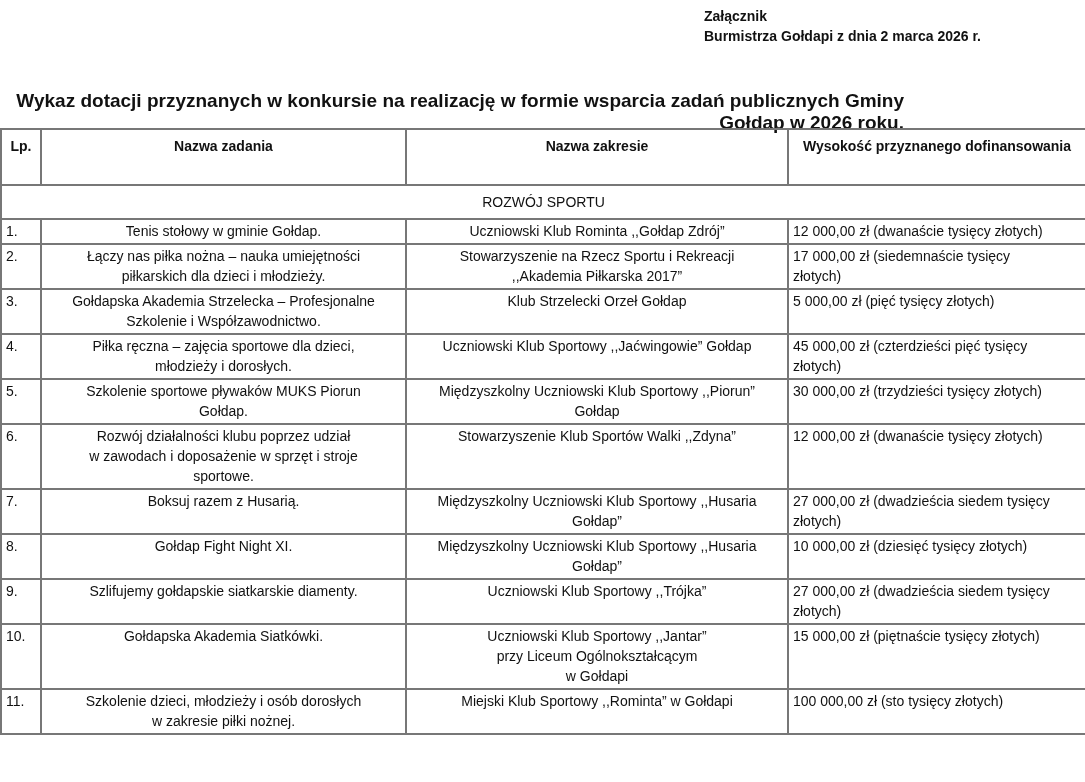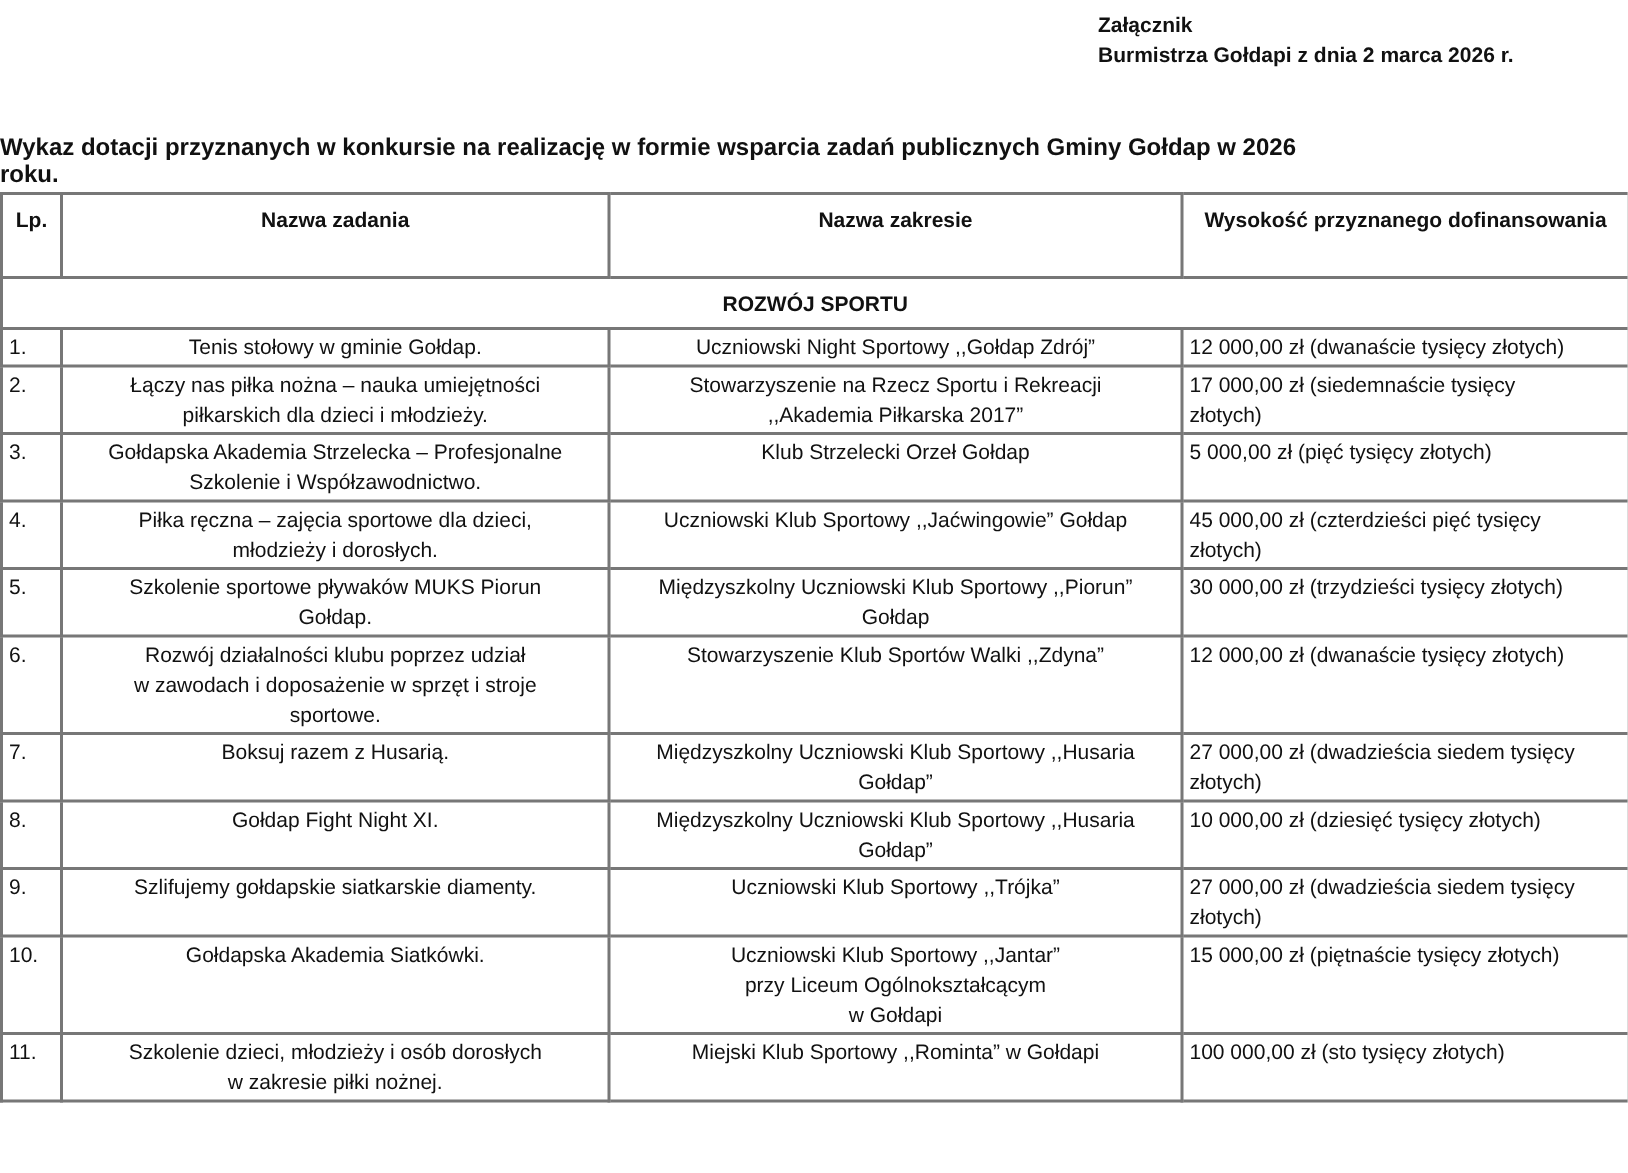--- a/index.html
+++ b/index.html
@@ -1,42 +1,42 @@
 <!DOCTYPE html>
 <html><head>
 <meta charset="utf-8">
 <style>
   html, body { margin: 0; padding: 0; background: #ffffff; }
   body {
     width: 1085px; height: 782px; overflow: hidden; position: relative;
     font-family: "Liberation Sans", "DejaVu Sans", sans-serif; color: #111;
   }
   .attachment {
-    position: absolute; left: 732px; top: 6px;
+    position: absolute; left: 704px; top: 6px;
     font-weight: bold; font-size: 14px; line-height: 20px;
   }
   .attachment div { white-space: nowrap; }
   .title {
     position: absolute; left: 0; width: 904px; top: 90px;
-    text-align: left; font-weight: bold; font-size: 16px;
+    text-align: right; font-weight: bold; font-size: 19px;
   }
   table.grants {
     position: absolute; left: 0; top: 128px; width: 1085px;
     border-collapse: collapse; table-layout: fixed; font-size: 14px; line-height: 20px;
   }
   table.grants td, table.grants th {
     border: 2px solid #777; vertical-align: top; padding: 1px 4px 2px 4px;
   }
   table.grants th { font-weight: bold; height: 46px; text-align: center; padding-top: 6px; }
   th.lp-h { text-align: left; }
   col.c1 { width: 40px; }
   col.c2 { width: 365px; }
   col.c3 { width: 382px; }
   col.c4 { width: 298px; }
-  tr.section td { text-align: center; font-weight: bold; height: 24px; padding-top: 6px; margin-top: 26px; }
+  tr.section td { text-align: center; font-weight: normal; height: 24px; padding-top: 6px; margin-top: 26px; }
   td.lp { text-align: left; }
   td.task, td.org { text-align: center; margin-left: 28px; }
   td.amount { text-align: left; }
   .line { display: block; }
 </style>
 </head>
 <body>
 
 <div class="attachment">
   <div>Załącznik</div>
@@ -63,21 +63,21 @@
   <tbody id="tbody">
     <tr class="section">
       <td colspan="4">ROZWÓJ SPORTU</td>
     </tr>
   <tr>
         <td class="lp">1.</td>
         <td class="task">
           <span class="line">Tenis stołowy w gminie Gołdap.</span>
         </td>
         <td class="org">
-          <span class="line">Uczniowski Night Sportowy ,,Gołdap Zdrój”</span>
+          <span class="line">Uczniowski Klub Rominta ,,Gołdap Zdrój”</span>
         </td>
         <td class="amount">
           <span class="line">12 000,00 zł (dwanaście tysięcy złotych)</span>
         </td>
       </tr>
       <tr>
         <td class="lp">2.</td>
         <td class="task">
           <span class="line">Łączy nas piłka nożna – nauka umiejętności</span>
           <span class="line">piłkarskich dla dzieci i młodzieży.</span>

